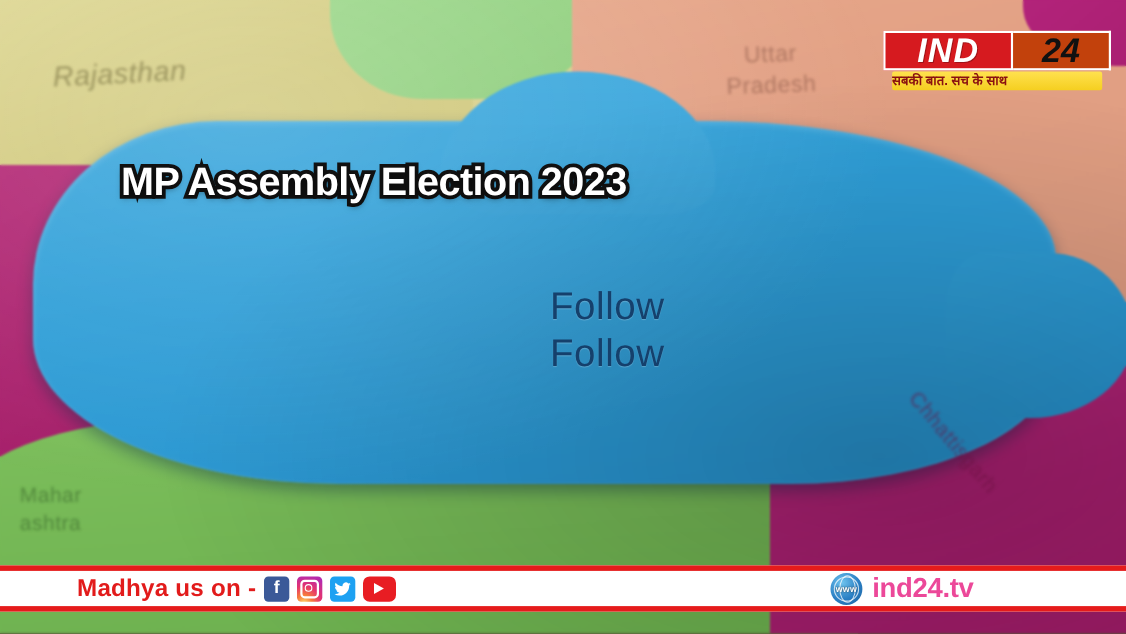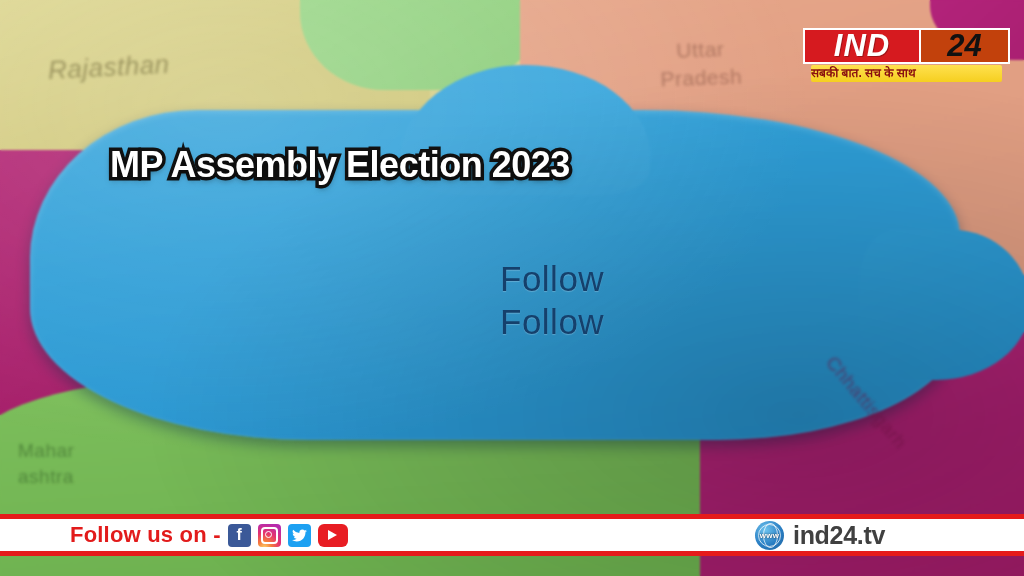--- a/index.html
+++ b/index.html
@@ -349,21 +349,21 @@
   .globe-www {
     position: relative;
     z-index: 2;
     color: #ffffff;
     font-size: 8px;
     font-weight: bold;
     letter-spacing: .3px;
     text-shadow: 0 0 2px rgba(0,0,0,.7);
   }
   .site-text {
-    color: #404040;
+    color: #ec4899;
     font-size: 25px;
     font-weight: bold;
     letter-spacing: -.3px;
     white-space: nowrap;
   }
 </style>
 </head>
 <body>
 
 <div id="stage">
@@ -407,21 +407,21 @@
     <div class="logo-row">
       <div class="logo-ind">IND</div>
       <div class="logo-24">24</div>
     </div>
     <div class="logo-tag">सबकी बात. सच के साथ</div>
   </div>
 
   <div class="followbar">
 
     <div class="follow-left">
-      <div class="follow-text">Follow us on -</div>
+      <div class="follow-text">Madhya us on -</div>
 
       <div class="soc soc-fb">
         <span>f</span>
       </div>
 
       <div class="soc soc-ig">
         <span class="ig-sq"></span>
       </div>
 
       <div class="soc soc-tw">

